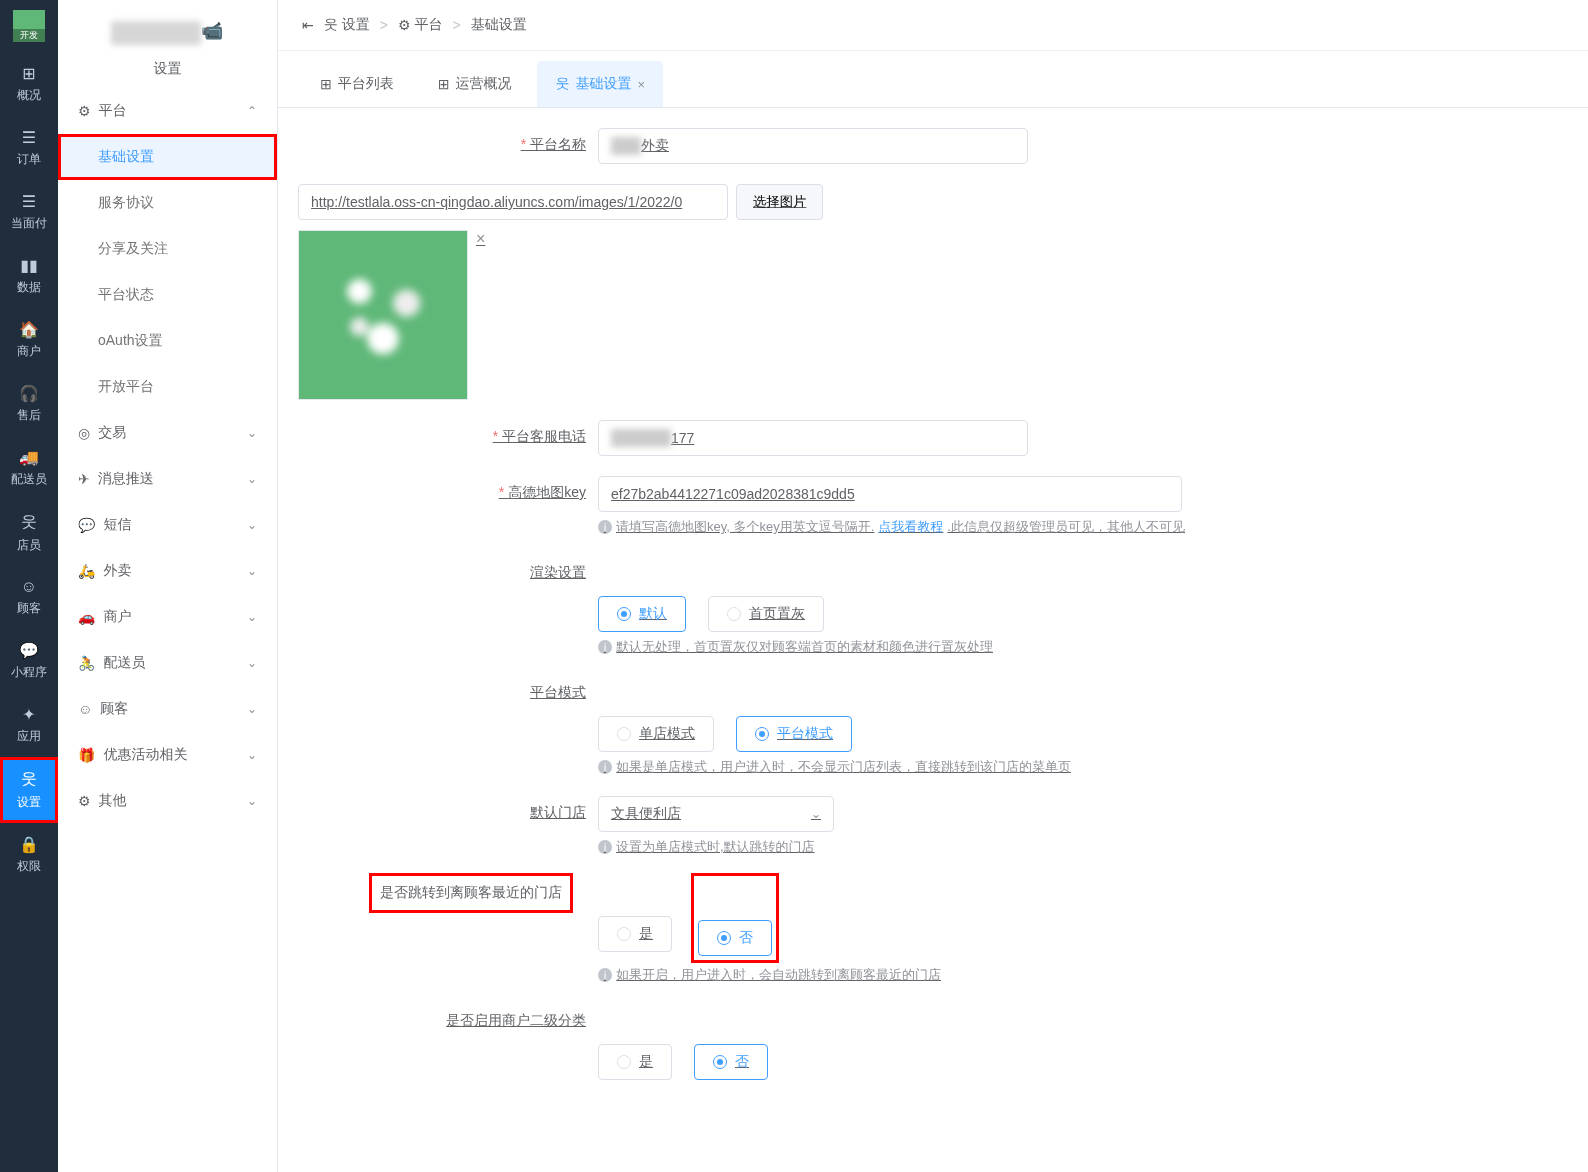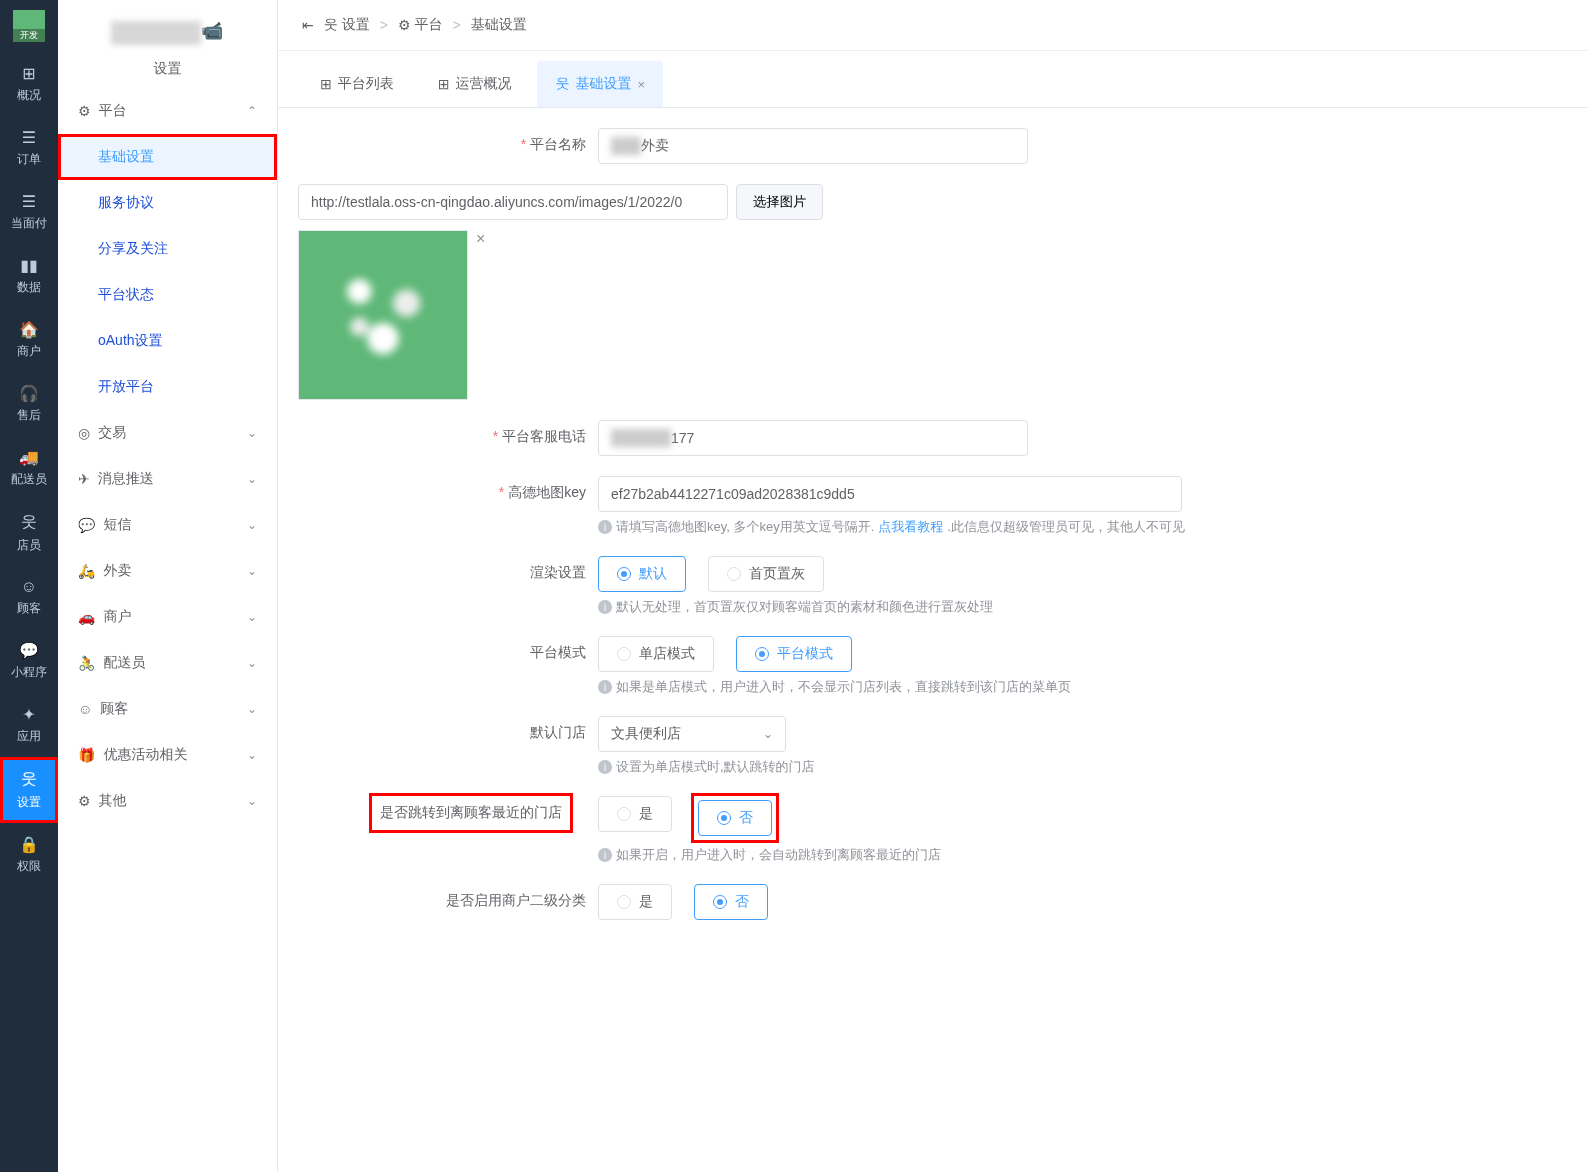--- a/index.html
+++ b/index.html
@@ -15,58 +15,58 @@
 .nav-item.highlighted { outline: 3px solid #ff0000; outline-offset: -3px; }
 
 
 .sub-sidebar { width: 220px; background: #fff; border-right: 1px solid #e4e7ed; flex-shrink: 0; overflow-y: auto; }
 .sub-header { text-align: center; padding: 20px 0 15px; }
 .sub-header .blur { display: inline-block; width: 90px; height: 24px; background: #d6d6d6; filter: blur(3px); vertical-align: middle; }
 .sub-header .cam { font-size: 18px; color: #888; }
 .sub-title { text-align: center; font-size: 14px; color: #606266; margin-bottom: 10px; }
 .menu-group { padding: 14px 20px; cursor: pointer; display: flex; align-items: center; justify-content: space-between; color: #606266; }
 .menu-group .mg-left { display: flex; align-items: center; gap: 8px; }
-.menu-sub { padding: 14px 20px 14px 40px; cursor: pointer; color: #1d4ed8; }
+.menu-sub { padding: 14px 20px 14px 40px; cursor: pointer; color: #737373; }
 .menu-sub.active { background: #ecf5ff; color: #409eff; }
 .menu-sub.highlighted { outline: 3px solid #ff0000; outline-offset: -3px; }
 .chevron { font-size: 12px; color: #909399; }
 
 
 .main { flex: 1; display: flex; flex-direction: column; overflow: hidden; }
 .breadcrumb { padding: 16px 24px; display: flex; align-items: center; gap: 10px; border-bottom: 1px solid #f0f0f0; }
 .breadcrumb .sep { color: #c0c4cc; }
 .bc-item { display: flex; align-items: center; gap: 4px; color: #606266; }
 .tabs { padding: 0 24px; display: flex; gap: 8px; border-bottom: 1px solid #e4e7ed; margin-top: 10px; }
 .tab { padding: 14px 18px; cursor: pointer; display: flex; align-items: center; gap: 6px; color: #606266; border-radius: 4px 4px 0 0; }
 .tab.active { background: #ecf5ff; color: #409eff; }
 .tab .close { font-size: 13px; color: #909399; }
 .form-area { flex: 1; overflow-y: auto; padding: 20px 40px 40px 20px; }
 
-.form-row { display: flex; align-items: flex-start; margin-bottom: 20px; }
+.form-row { display: flex; align-items: flex-start; margin-bottom: 20px; text-decoration: underline; }
 .form-label { width: 300px; text-align: right; padding-right: 12px; padding-top: 8px; color: #606266; }
 .required::before { content: "* "; color: #f56c6c; }
 .form-control { flex: 1; }
 .input { width: 430px; height: 36px; border: 1px solid #dcdfe6; border-radius: 4px; padding: 0 12px; color: #606266; display: flex; align-items: center; }
 .input.long { width: 584px; }
 .btn-upload { height: 36px; padding: 0 16px; background: #f5f7fa; border: 1px solid #dcdfe6; border-radius: 4px; margin-left: 8px; cursor: pointer; display: inline-flex; align-items: center; }
 .logo-preview-wrap { display: flex; align-items: flex-start; gap: 8px; margin-top: 10px; }
 .logo-preview { width: 170px; height: 170px; background: #5fb878; border: 1px solid #e4e7ed; position: relative; }
 .logo-preview::before { content: ""; position: absolute; inset: 25px; background: radial-gradient(circle at 30% 30%, #fff 10%, transparent 11%), radial-gradient(circle at 70% 40%, #eee 12%, transparent 13%), radial-gradient(circle at 50% 70%, #fff 15%, transparent 16%), radial-gradient(circle at 30% 60%, #eee 8%, transparent 9%); filter: blur(4px); }
 .close-x { font-size: 16px; color: #909399; cursor: pointer; }
 .help-text { color: #909399; font-size: 13px; margin-top: 6px; display: flex; align-items: center; gap: 4px; flex-wrap: wrap; }
 .help-text .info-icon { width: 14px; height: 14px; border-radius: 50%; background: #c0c4cc; color: #fff; display: inline-flex; align-items: center; justify-content: center; font-size: 10px; font-style: normal; }
 .link { color: #409eff; cursor: pointer; }
 
 .radio-group { display: flex; gap: 22px; }
-.radio-btn { height: 36px; padding: 0 18px; border: 1px solid #dcdfe6; border-radius: 4px; display: inline-flex; align-items: center; gap: 8px; cursor: pointer; }
+.radio-btn { height: 36px; padding: 0 18px; border: 1px solid #dcdfe6; border-radius: 4px; display: inline-flex; align-items: center; gap: 8px; cursor: pointer; margin-top: 40px; }
 .radio-btn.selected { border-color: #409eff; color: #409eff; }
 .radio-dot { width: 14px; height: 14px; border-radius: 50%; border: 1px solid #dcdfe6; position: relative; }
 .radio-btn.selected .radio-dot { border-color: #409eff; }
 .radio-btn.selected .radio-dot::after { content: ""; position: absolute; inset: 3px; background: #409eff; border-radius: 50%; }
-.select { width: 188px; height: 36px; border: 1px solid #dcdfe6; border-radius: 4px; padding: 0 12px; display: flex; align-items: center; justify-content: space-between; cursor: pointer; }
+.select { width: 236px; height: 36px; border: 1px solid #dcdfe6; border-radius: 4px; padding: 0 12px; display: flex; align-items: center; justify-content: space-between; cursor: pointer; }
 .label-highlight { outline: 3px solid #ff0000; padding: 8px; margin-top: -8px; margin-right: 16px; display: inline-block; }
 .radio-highlight { outline: 3px solid #ff0000; padding: 4px; display: inline-block; }
 .blur-val { display: inline-block; width: 60px; height: 18px; background: #ccc; filter: blur(3px); vertical-align: middle; }
 </style>
 </head>
 <body>
 
 <div class="nav-sidebar">
   <div class="nav-logo"></div>
   <div class="nav-item">

